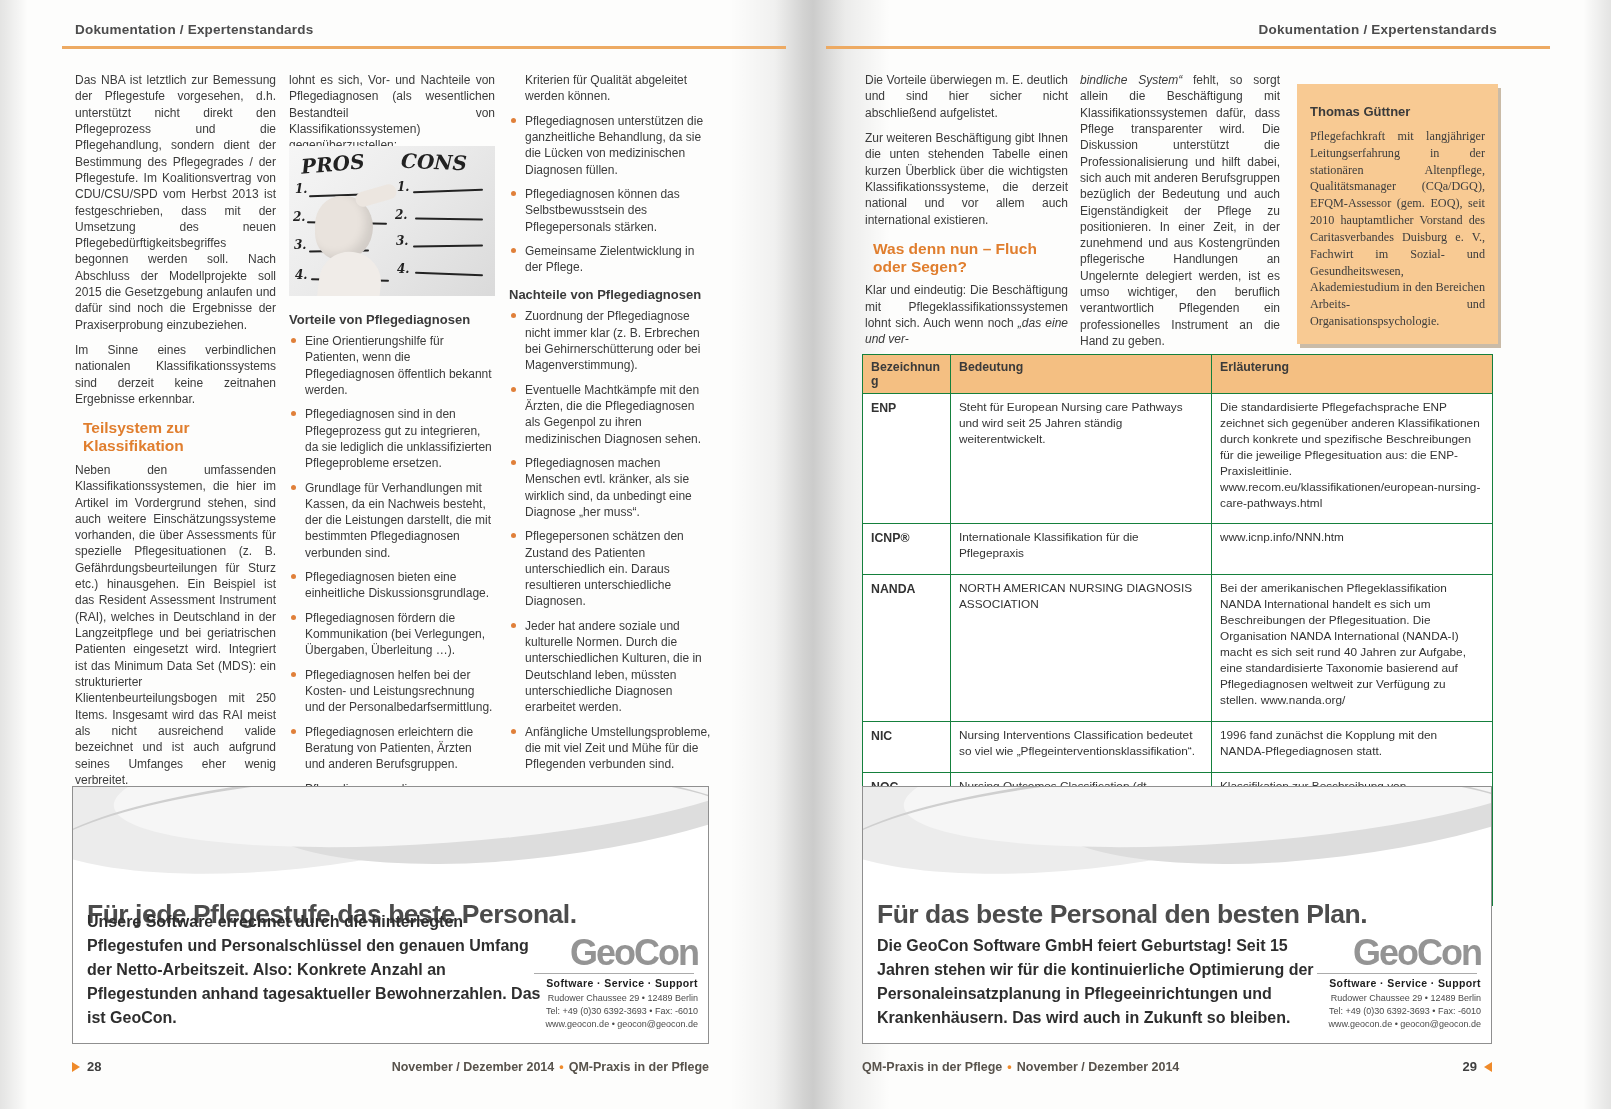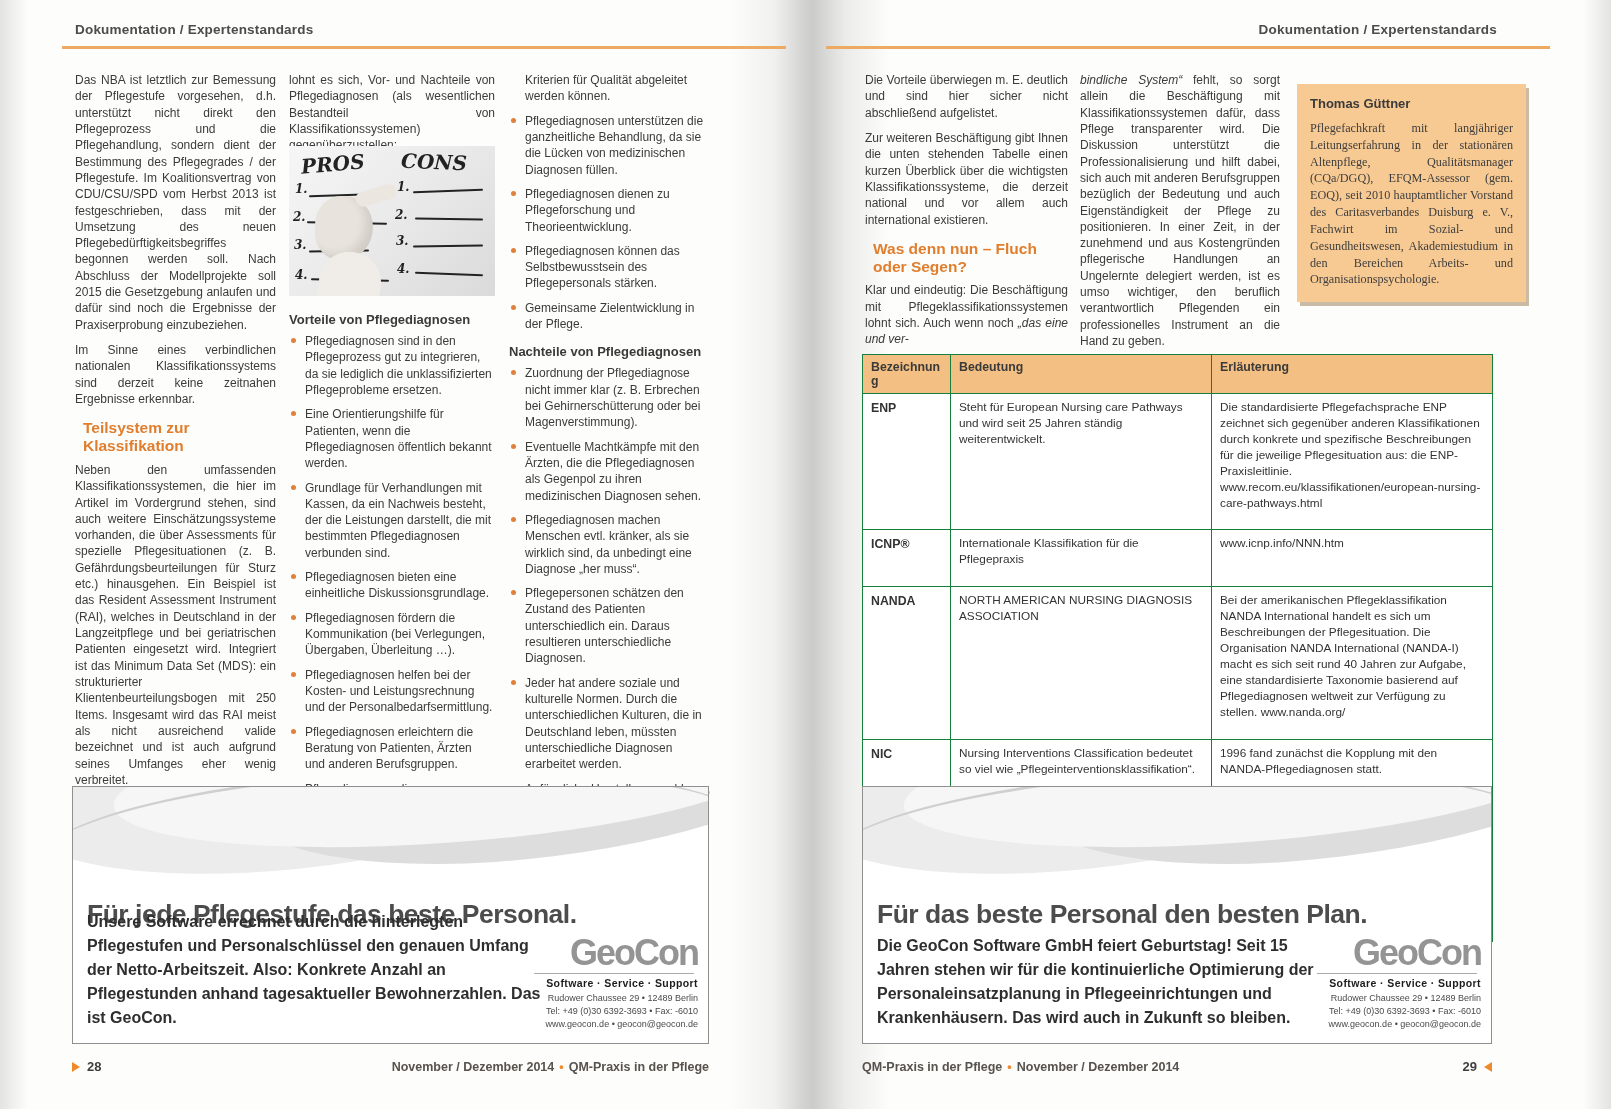--- a/index.html
+++ b/index.html
@@ -31,30 +31,30 @@
     background:linear-gradient(135deg,#f6f6f6 0%,#ebebeb 45%,#dadada 100%);}
   .fig-label{position:absolute;font-family:"DejaVu Serif",serif;font-style:italic;font-weight:bold;font-size:20px;color:#222;}
   .fig-num{position:absolute;font-family:"DejaVu Serif",serif;font-style:italic;font-weight:bold;font-size:12px;color:#222;}
   .fig-line{position:absolute;height:2px;background:#232323;border-radius:2px;}
   .hand{position:absolute;left:26px;top:50px;width:58px;height:64px;background:#e9e3dd;
     border-radius:48% 52% 55% 45%;box-shadow:inset -7px -5px 10px rgba(0,0,0,.10);}
   .finger{position:absolute;left:66px;top:42px;width:42px;height:15px;background:#ece6e0;border-radius:8px;transform:rotate(-16deg);}
   .arm{position:absolute;left:30px;top:106px;width:62px;height:60px;background:#f0ece8;border-radius:30px 30px 0 0;transform:rotate(7deg);}
 
   
-  .author-box{position:absolute;left:1297px;top:84px;width:229px;background:#f8ca93;
-    padding:12px 13px 14px;box-sizing:border-box;box-shadow:3px 4px 0 rgba(151,121,82,.5);}
+  .author-box{position:absolute;left:1297px;top:84px;width:201px;background:#f8ca93;
+    padding:20px 13px 14px;box-sizing:border-box;box-shadow:3px 4px 0 rgba(151,121,82,.5);}
   .author-box h3{margin:0 0 9px;font-size:13px;color:#3a3a3a;}
   .author-box p{margin:0;font-size:12.2px;line-height:1.38;color:#3d3d3d;text-align:justify;font-family:Liberation Serif, serif;}
 
   
   .classification-table{position:absolute;left:862px;top:354px;width:630px;border-collapse:collapse;table-layout:fixed;}
   .classification-table th,.classification-table td{border:1px solid #15803d;vertical-align:top;word-wrap:break-word;}
   .classification-table th{background:#f4bf82;text-align:left;font-size:12.3px;color:#3a3a3a;padding:5px 8px;}
-  .classification-table td{background:#fff;font-size:11.8px;line-height:1.35;color:#333;padding:6px 8px 18px;}
+  .classification-table td{background:#fff;font-size:11.8px;line-height:1.35;color:#333;padding:6px 8px 12px;}
   .classification-table td.key{font-weight:bold;font-size:12.3px;}
 
   
   .ad{position:absolute;border:1px solid #8f8f8f;background:#fff;overflow:hidden;box-sizing:border-box;}
   .ad .sw1{position:absolute;top:-78px;left:-60px;width:560px;height:160px;border-radius:50%;background:#ececec;transform:rotate(-6deg);}
   .ad .sw2{position:absolute;top:-100px;left:170px;width:600px;height:170px;border-radius:50%;background:#dddddd;transform:rotate(-7deg);}
   .ad .sw3{position:absolute;top:-64px;left:40px;width:660px;height:120px;border-radius:50%;background:#f6f6f6;transform:rotate(-4deg);}
   .ad .sw4{position:absolute;top:-16px;left:-40px;width:720px;height:150px;border-radius:50%;border-top:3px solid #cfcfcf;transform:rotate(-3deg);}
   .ad-headline{position:absolute;left:14px;top:112px;font-size:26.5px;font-weight:bold;color:#4c4c4c;letter-spacing:-.5px;}
   .ad-body{position:absolute;left:14px;bottom:13px;width:462px;font-size:16px;font-weight:bold;color:#2e2e2e;line-height:1.5;}
@@ -119,36 +119,35 @@
     <div class="fig-line" style="left:124px;top:99px;width:70px;transform:rotate(-1deg);"></div>
     <div class="fig-line" style="left:126px;top:127px;width:68px;transform:rotate(2deg);"></div>
     <div class="hand"></div>
     <div class="finger"></div>
     <div class="arm"></div>
   </div>
 
   <div class="col" style="left:289px;top:304px;width:206px;">
     <h3 class="h-bold" style="margin-top:8px;">Vorteile von Pflegediagnosen</h3>
     <ul class="bullets">
+      <li>Eine Orientierungshilfe für Patienten, wenn die Pflegediagnosen öffentlich bekannt werden.</li>
       <li>Pflegediagnosen sind in den Pflegeprozess gut zu integrieren, da sie lediglich die unklassifizierten Pflegeprobleme ersetzen.</li>
-      <li>Eine Orientierungshilfe für Patienten, wenn die Pflegediagnosen öffentlich bekannt werden.</li>
       <li>Grundlage für Verhandlungen mit Kassen, da ein Nachweis besteht, der die Leistungen darstellt, die mit bestimmten Pflegediagnosen verbunden sind.</li>
       <li>Pflegediagnosen bieten eine einheitliche Diskussionsgrundlage.</li>
       <li>Pflegediagnosen fördern die Kommunikation (bei Verlegungen, Übergaben, Überleitung …).</li>
       <li>Pflegediagnosen helfen bei der Kosten- und Leistungsrechnung und der Personalbedarfsermittlung.</li>
       <li>Pflegediagnosen erleichtern die Beratung von Patienten, Ärzten und anderen Berufsgruppen.</li>
       <li>Pflegediagnosen dienen zur Qualitätssicherung, da von ihnen</li>
     </ul>
   </div>
 
   <div class="col" style="left:509px;top:72px;width:202px;">
     <div class="cont">Kriterien für Qualität abgeleitet werden können.</div>
     <ul class="bullets">
       <li>Pflegediagnosen unterstützen die ganzheitliche Behandlung, da sie die Lücken von medizinischen Diagnosen füllen.</li>
-      <li>Pflegediagnosen dienen zu Pflegeforschung und Theorieentwicklung.</li>
       <li>Pflegediagnosen können das Selbstbewusstsein des Pflegepersonals stärken.</li>
       <li>Gemeinsame Zielentwicklung in der Pflege.</li>
     </ul>
     <h3 class="h-bold">Nachteile von Pflegediagnosen</h3>
     <ul class="bullets">
       <li>Zuordnung der Pflegediagnose nicht immer klar (z. B. Erbrechen bei Gehirnerschütterung oder bei Magenverstimmung).</li>
       <li>Eventuelle Machtkämpfe mit den Ärzten, die die Pflegediagnosen als Gegenpol zu ihren medizinischen Diagnosen sehen.</li>
       <li>Pflegediagnosen machen Menschen evtl. kränker, als sie wirklich sind, da unbedingt eine Diagnose „her muss“.</li>
       <li>Pflegepersonen schätzen den Zustand des Patienten unterschiedlich ein. Daraus resultieren unterschiedliche Diagnosen.</li>
       <li>Jeder hat andere soziale und kulturelle Normen. Durch die unterschiedlichen Kulturen, die in Deutschland leben, müssten unterschiedliche Diagnosen erarbeitet werden.</li>

